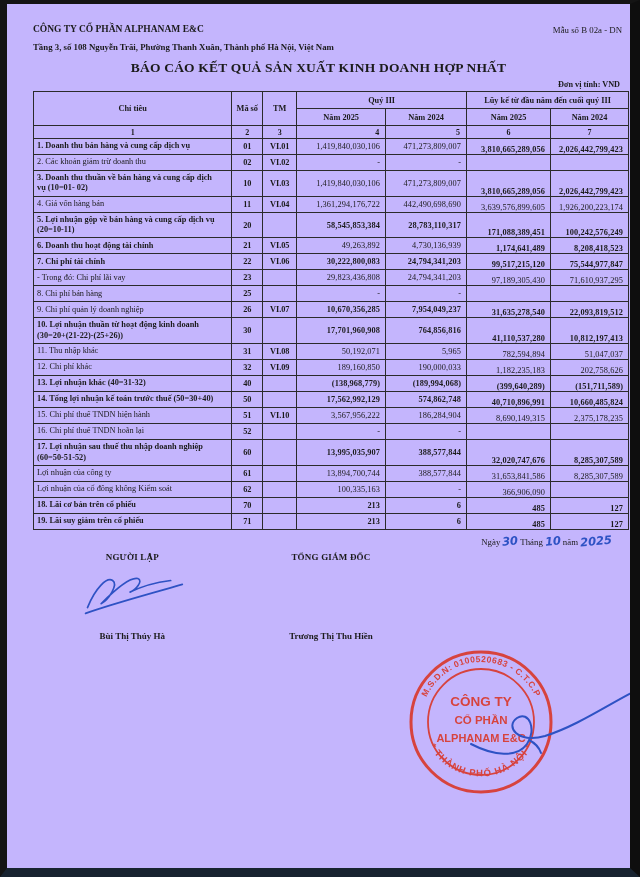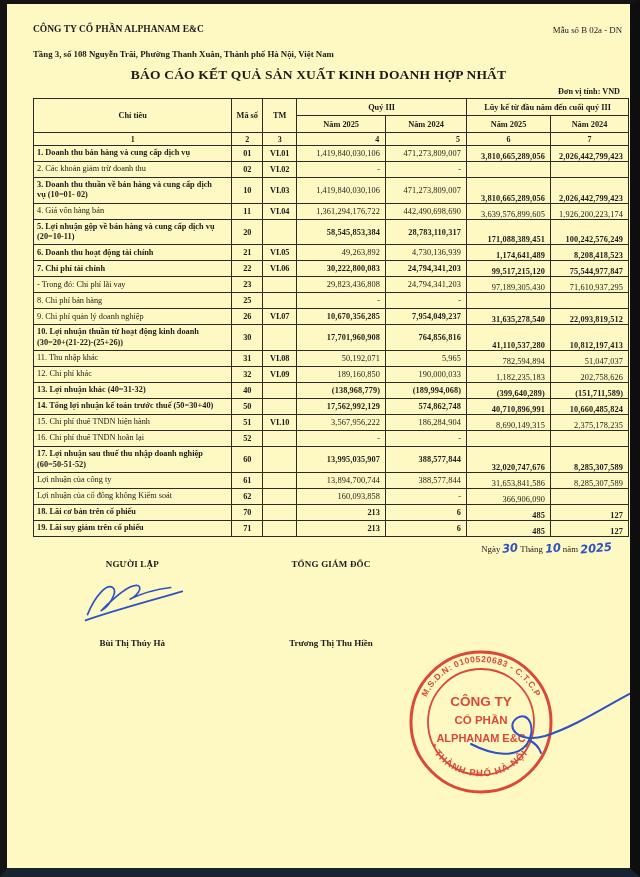--- a/index.html
+++ b/index.html
@@ -1,23 +1,23 @@
 <!DOCTYPE html>
 <html style="--ink: #2e52c4; --stamp: #d93a2e;"><head>
 <meta charset="utf-8">
 <style>
   html,body{margin:0;padding:0;background:#3a3a3a;}
   .page{position:relative;width:640px;height:877px;box-sizing:border-box;
-    background:#fef9c3;overflow:hidden;color:#1b1b1b;
+    background:#c4b5fd;overflow:hidden;color:#1b1b1b;
     border-left:7px solid #141414;border-top:4px solid #141414;
     border-right:10px solid #0e0e0e;border-bottom:9px solid #182330;
     font-family:"Liberation Serif", serif;}
   .head-row{display:flex;justify-content:space-between;align-items:flex-start;margin:20px 8px 0 26px;}
   .company-name{font-weight:bold;font-size:9.5px;}
-  .company-address{font-weight:bold;font-size:8.8px;margin-top:15px;}
+  .company-address{font-weight:bold;font-size:8.8px;margin-top:8px;}
   .form-no{font-size:8.8px;margin-top:1px;}
   .title{text-align:center;font-weight:bold;font-size:13.5px;margin-top:8px;letter-spacing:.2px;}
   .subtitle{text-align:center;font-weight:bold;font-size:9.5px;margin-top:3px;}
   .unit{text-align:right;font-weight:bold;font-size:8.2px;margin:4px 10px 2px 0;}
   table.report{border-collapse:collapse;margin-left:26px;width:596px;border:1.5px solid #222;}
   .report th,.report td{border:1px solid #2b2b2b;font-size:8.3px;padding:1px 3px;box-sizing:border-box;}
   .report thead th{font-weight:bold;text-align:center;vertical-align:middle;}
   .report thead tr.t1 th{height:17px;}
   .report thead tr.t2 th{height:17px;}
   .report tr.idx td{height:13px;font-size:8px;text-align:center;font-weight:bold;}
@@ -260,21 +260,21 @@
           <td class="ctr"></td>
           <td class="num q3">13,894,700,744</td>
           <td class="num q3">388,577,844</td>
           <td class="num lk">31,653,841,586</td>
           <td class="num lk">8,285,307,589</td>
         </tr>
         <tr>
           <td class="label">Lợi nhuận của cổ đông không Kiểm soát</td>
           <td class="ctr">62</td>
           <td class="ctr"></td>
-          <td class="num q3">160,093,858</td>
+          <td class="num q3">100,335,163</td>
           <td class="num q3">-</td>
           <td class="num lk">366,906,090</td>
           <td class="num lk"></td>
         </tr>
         <tr>
           <td class="label b">18. Lãi cơ bản trên cổ phiếu</td>
           <td class="ctr">70</td>
           <td class="ctr"></td>
           <td class="num q3 b">213</td>
           <td class="num q3 b">6</td>

